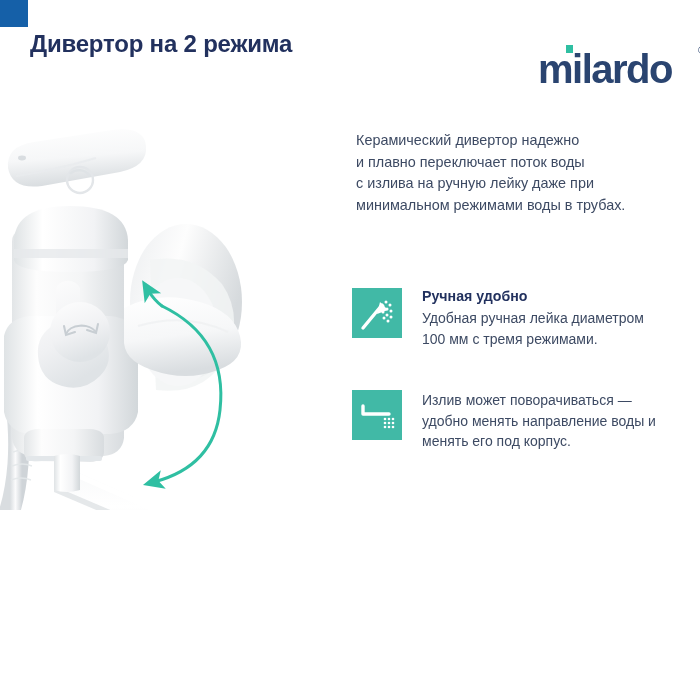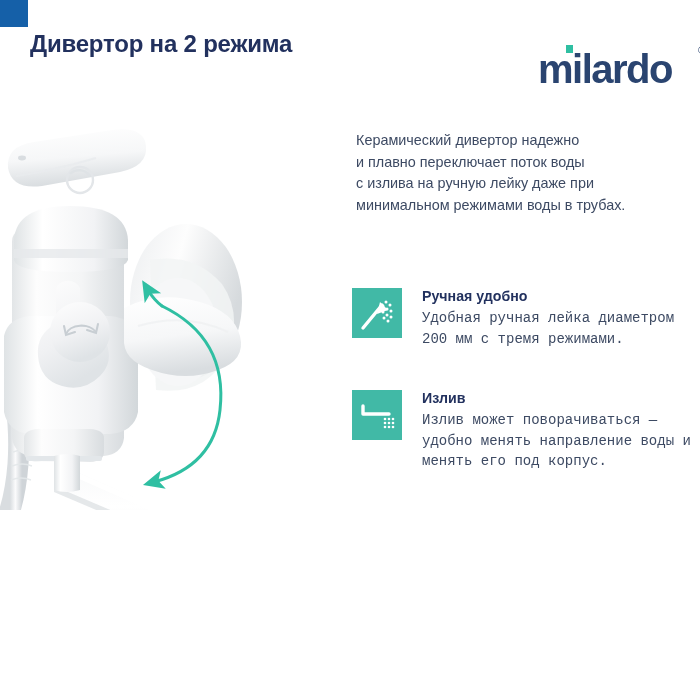--- a/index.html
+++ b/index.html
@@ -132,21 +132,20 @@
     font-size: 14.2px;
     font-weight: bold;
     color: #22315e;
     line-height: 17px;
     margin-bottom: 3px;
   }
   .feature-desc {
     font-size: 14px;
     line-height: 20.5px;
     color: #3d4a63;
-    font-family: Liberation Mono, monospace;
   }
   .feature-desc .dline { white-space: nowrap; }
 
   
   .product {
     position: absolute;
     left: 0;
     top: 110px;
     width: 345px;
     height: 400px;
@@ -301,21 +300,21 @@
           <circle cx="39" cy="29" r="1.5"></circle>
           <circle cx="32" cy="30" r="1.5"></circle>
           <circle cx="36" cy="33" r="1.5"></circle>
         </g>
       </svg>
     </div>
     <div class="feature-body">
       <div class="feature-title">Ручная удобно</div>
       <div class="feature-desc">
         <div class="dline">Удобная ручная лейка диаметром</div>
-        <div class="dline">200 мм с тремя режимами.</div>
+        <div class="dline">100 мм с тремя режимами.</div>
       </div>
     </div>
   </div>
 
   <div class="feature feature-2">
     <div class="feature-icon">
       <svg width="50" height="50" viewBox="0 0 50 50" xmlns="http://www.w3.org/2000/svg">
         <path d="M11 16 L11 24 L37 24" stroke="#ffffff" stroke-width="3.4" fill="none" stroke-linecap="round" stroke-linejoin="round"></path>
         <g fill="#ffffff">
           <circle cx="33" cy="29" r="1.3"></circle>
@@ -324,21 +323,20 @@
           <circle cx="33" cy="33" r="1.3"></circle>
           <circle cx="37" cy="33" r="1.3"></circle>
           <circle cx="41" cy="33" r="1.3"></circle>
           <circle cx="33" cy="37" r="1.3"></circle>
           <circle cx="37" cy="37" r="1.3"></circle>
           <circle cx="41" cy="37" r="1.3"></circle>
         </g>
       </svg>
     </div>
     <div class="feature-body">
-      <div class="feature-title">Излив</div>
       <div class="feature-desc">
         <div class="dline">Излив может поворачиваться —</div>
         <div class="dline">удобно менять направление воды и</div>
         <div class="dline">менять его под корпус.</div>
       </div>
     </div>
   </div>
 
 </div>
 

